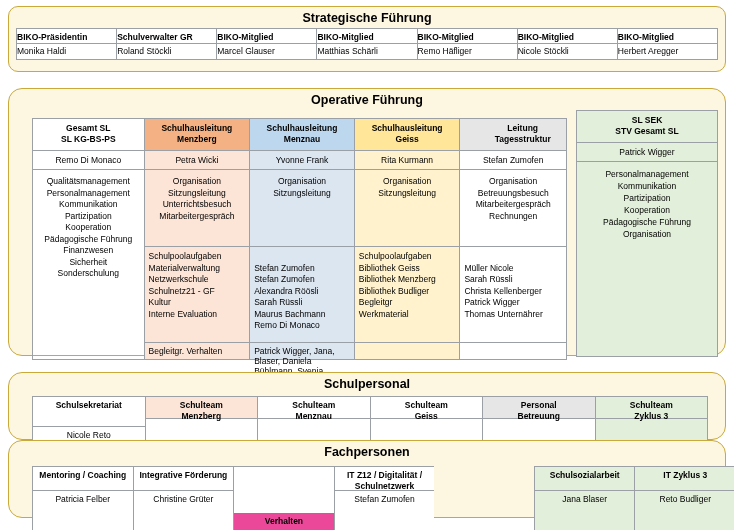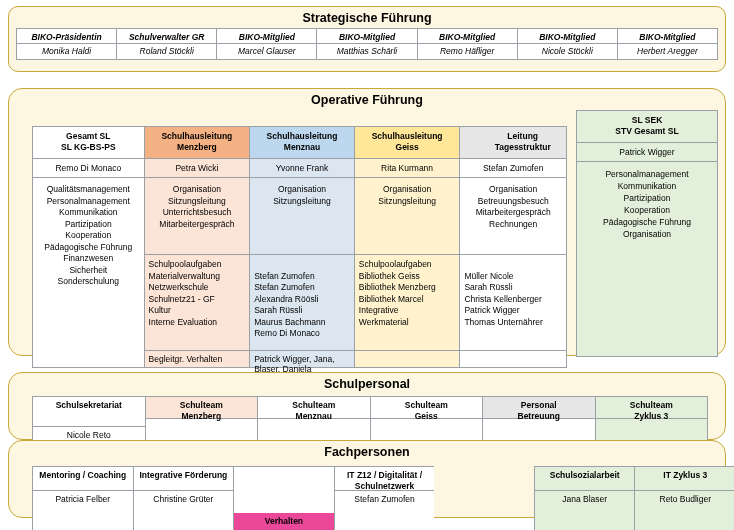--- a/index.html
+++ b/index.html
@@ -46,40 +46,39 @@
     top: 28px;
     width: 702px;
     display: flex;
   }
   .strat-cell {
     flex: 1;
     border: 1px solid #9aa0a6;
     border-right: none;
     box-sizing: border-box;
     background: #ffffff;
-    text-align: center;
-    font-style: italic;
+    text-align: left;
   }
   .strat-cell:last-child { border-right: 1px solid #9aa0a6; }
   .strat-role {
     font-weight: bold;
     font-size: 8.5px;
     padding: 2.5px 0 1px 0;
     border-bottom: 1px solid #9aa0a6;
   }
   .strat-name {
     font-size: 8.5px;
     padding: 2.5px 0 2.5px 0;
   }
 
   
   .op-grid {
     position: absolute;
     left: 32px;
-    top: 126px;
+    top: 118px;
     width: 535px;
     border: 1px solid #9aa0a6;
     box-sizing: border-box;
     display: flex;
   }
   .op-col {
     border-right: 1px solid #9aa0a6;
     box-sizing: border-box;
   }
   .op-col:last-child { border-right: none; }
@@ -296,22 +295,22 @@
         </div>
         <div class="op-person" style="background: rgb(255, 242, 204);">Rita Kurmann</div>
         <div class="op-tasks" style="background: rgb(255, 242, 204);">
           <div>Organisation</div>
           <div>Sitzungsleitung</div>
         </div>
         <div class="op-pool" style="background: rgb(255, 242, 204);">
           <div class="pool-title">Schulpoolaufgaben</div>
           <div>Bibliothek Geiss</div>
           <div>Bibliothek Menzberg</div>
-          <div>Bibliothek Marcel</div>
-          <div>Integrative</div>
+          <div>Bibliothek Budliger</div>
+          <div>Begleitgr</div>
           <div>Werkmaterial</div>
         </div>
         <div class="op-foot" style="background: rgb(255, 242, 204);"></div>
       </div>
       <div class="op-col" style="width: 106px;">
         <div class="op-head" style="background: rgb(231, 230, 230); padding-left: 21px;">
           <div>Leitung</div>
           <div>Tagesstruktur</div>
         </div>
         <div class="op-person" style="background: rgb(255, 255, 255);">Stefan Zumofen</div>

